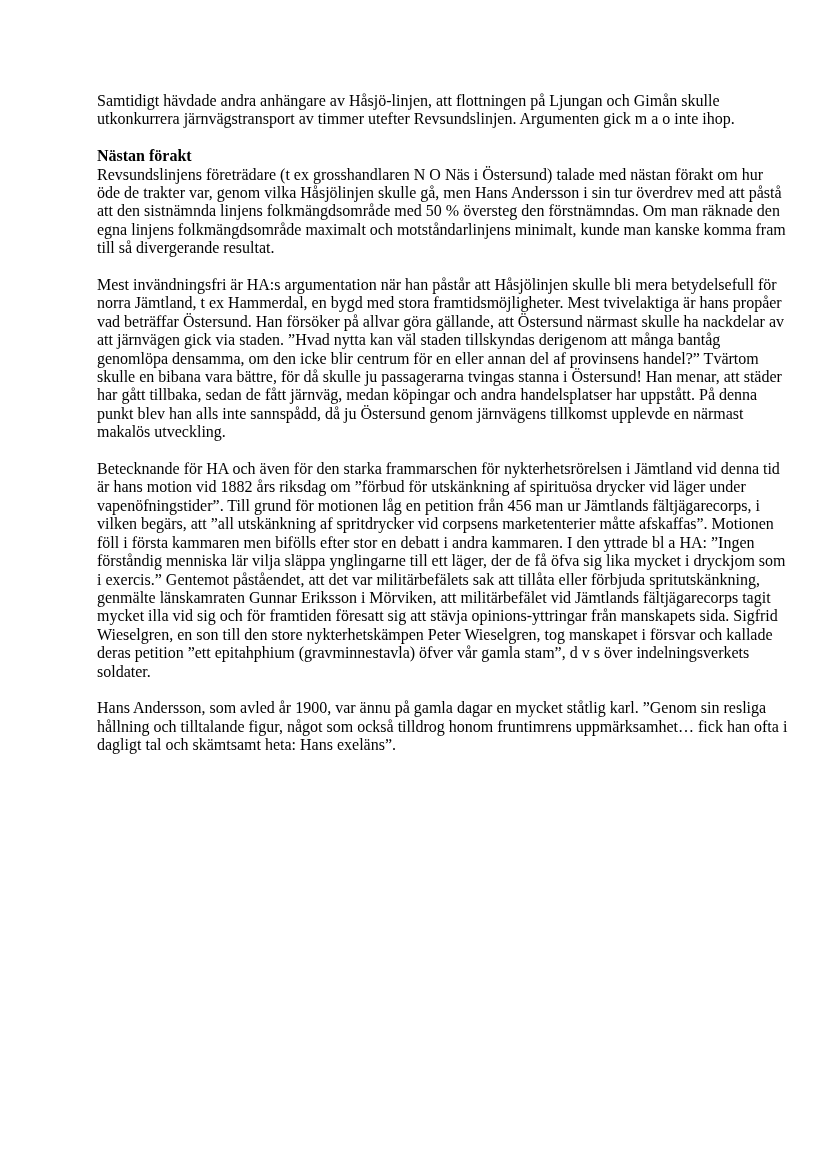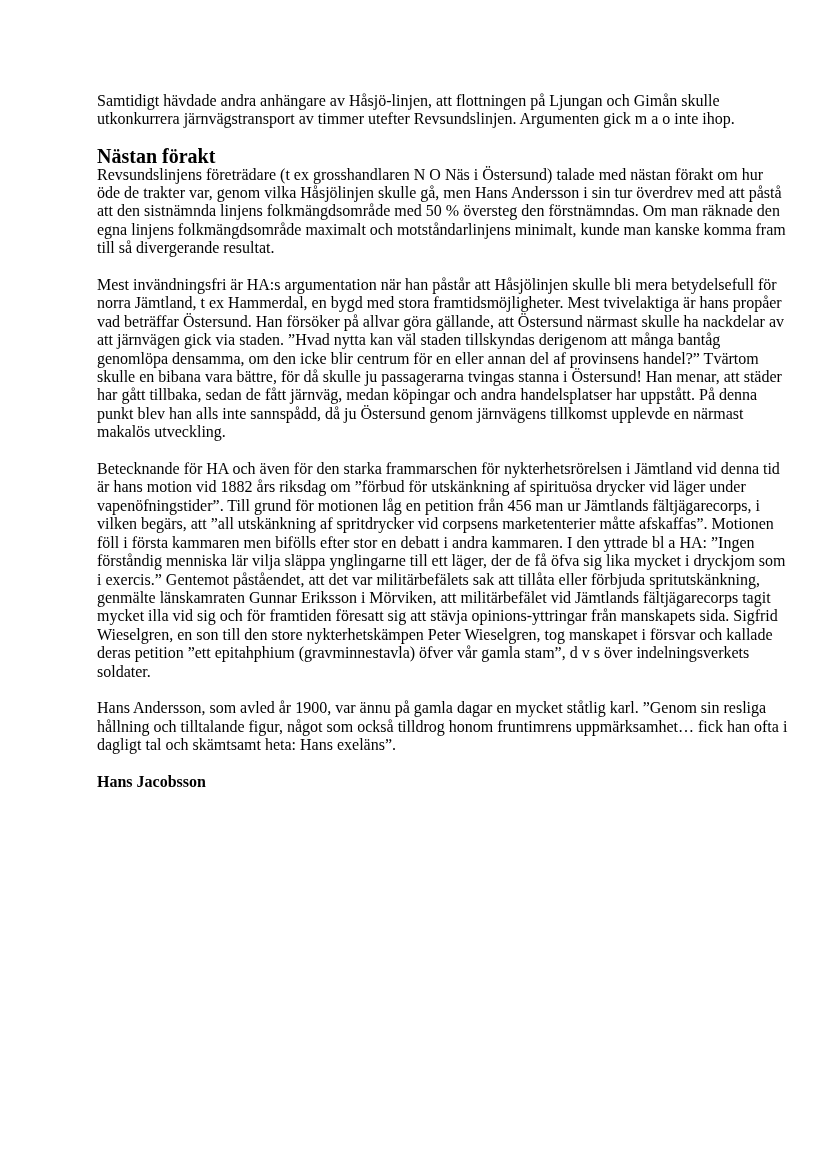--- a/index.html
+++ b/index.html
@@ -18,21 +18,21 @@
   }
   .page p, .page h2 {
     margin: 0 0 18.4px 0;
     font-family: "Liberation Serif", "DejaVu Serif", serif;
     font-size: 16px;
     line-height: 18.4px;
     color: #000000;
     text-align: left;
   }
   .page h2.section-heading {
-    font-size: 20px;
+    font-size: 16px;
     font-weight: bold;
     margin-bottom: 0;
   }
   .page p.signature {
     font-weight: bold;
   }
   .page p.footnote {
     margin-top: 52px;
   }
 </style>
@@ -46,16 +46,15 @@
   <h2 class="section-heading">Nästan förakt</h2>
 
   <p>Revsundslinjens företrädare (t ex grosshandlaren N O Näs i Östersund) talade med nästan förakt om hur öde de trakter var, genom vilka Håsjölinjen skulle gå, men Hans Andersson i sin tur överdrev med att påstå att den sistnämnda linjens folkmängdsområde med 50 % översteg den förstnämndas. Om man räknade den egna linjens folkmängdsområde maximalt och motståndarlinjens minimalt, kunde man kanske komma fram till så divergerande resultat.</p>
 
   <p>Mest invändningsfri är HA:s argumentation när han påstår att Håsjölinjen skulle bli mera betydelsefull för norra Jämtland, t ex Hammerdal, en bygd med stora framtidsmöjligheter. Mest tvivelaktiga är hans propåer vad beträffar Östersund. Han försöker på allvar göra gällande, att Östersund närmast skulle ha nackdelar av att järnvägen gick via staden. ”Hvad nytta kan väl staden tillskyndas derigenom att många bantåg genomlöpa densamma, om den icke blir centrum för en eller annan del af provinsens handel?” Tvärtom skulle en bibana vara bättre, för då skulle ju passagerarna tvingas stanna i Östersund! Han menar, att städer har gått tillbaka, sedan de fått järnväg, medan köpingar och andra handelsplatser har uppstått. På denna punkt blev han alls inte sannspådd, då ju Östersund genom järnvägens tillkomst upplevde en närmast makalös utveckling.</p>
 
   <p>Betecknande för HA och även för den starka frammarschen för nykterhetsrörelsen i Jämtland vid denna tid är hans motion vid 1882 års riksdag om ”förbud för utskänkning af spirituösa drycker vid läger under vapenöfningstider”. Till grund för motionen låg en petition från 456 man ur Jämtlands fältjägarecorps, i vilken begärs, att ”all utskänkning af spritdrycker vid corpsens marketenterier måtte afskaffas”. Motionen föll i första kammaren men bifölls efter stor en debatt i andra kammaren. I den yttrade bl a HA: ”Ingen förståndig menniska lär vilja släppa ynglingarne till ett läger, der de få öfva sig lika mycket i dryckjom som i exercis.” Gentemot påståendet, att det var militärbefälets sak att tillåta eller förbjuda spritutskänkning, genmälte länskamraten Gunnar Eriksson i Mörviken, att militärbefälet vid Jämtlands fältjägarecorps tagit mycket illa vid sig och för framtiden föresatt sig att stävja opinions-yttringar från manskapets sida. Sigfrid Wieselgren, en son till den store nykterhetskämpen Peter Wieselgren, tog manskapet i försvar och kallade deras petition ”ett epitahphium (gravminnestavla) öfver vår gamla stam”, d v s över indelningsverkets soldater.</p>
 
   <p>Hans Andersson, som avled år 1900, var ännu på gamla dagar en mycket ståtlig karl. ”Genom sin resliga hållning och tilltalande figur, något som också tilldrog honom fruntimrens uppmärksamhet… fick han ofta i dagligt tal och skämtsamt heta: Hans exeläns”.</p>
 
-  <p class="signature">Hans Jacobsson</p>
 
 
 </div>
 
 </body></html>

